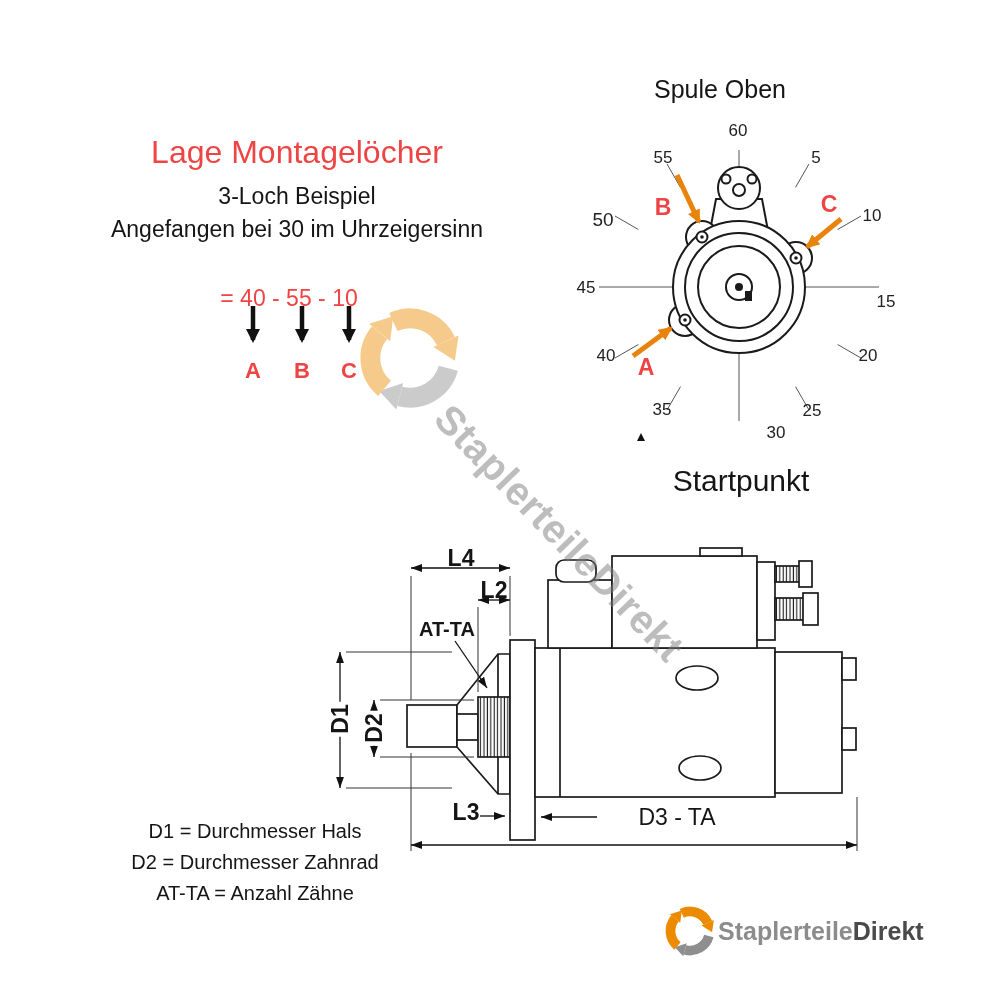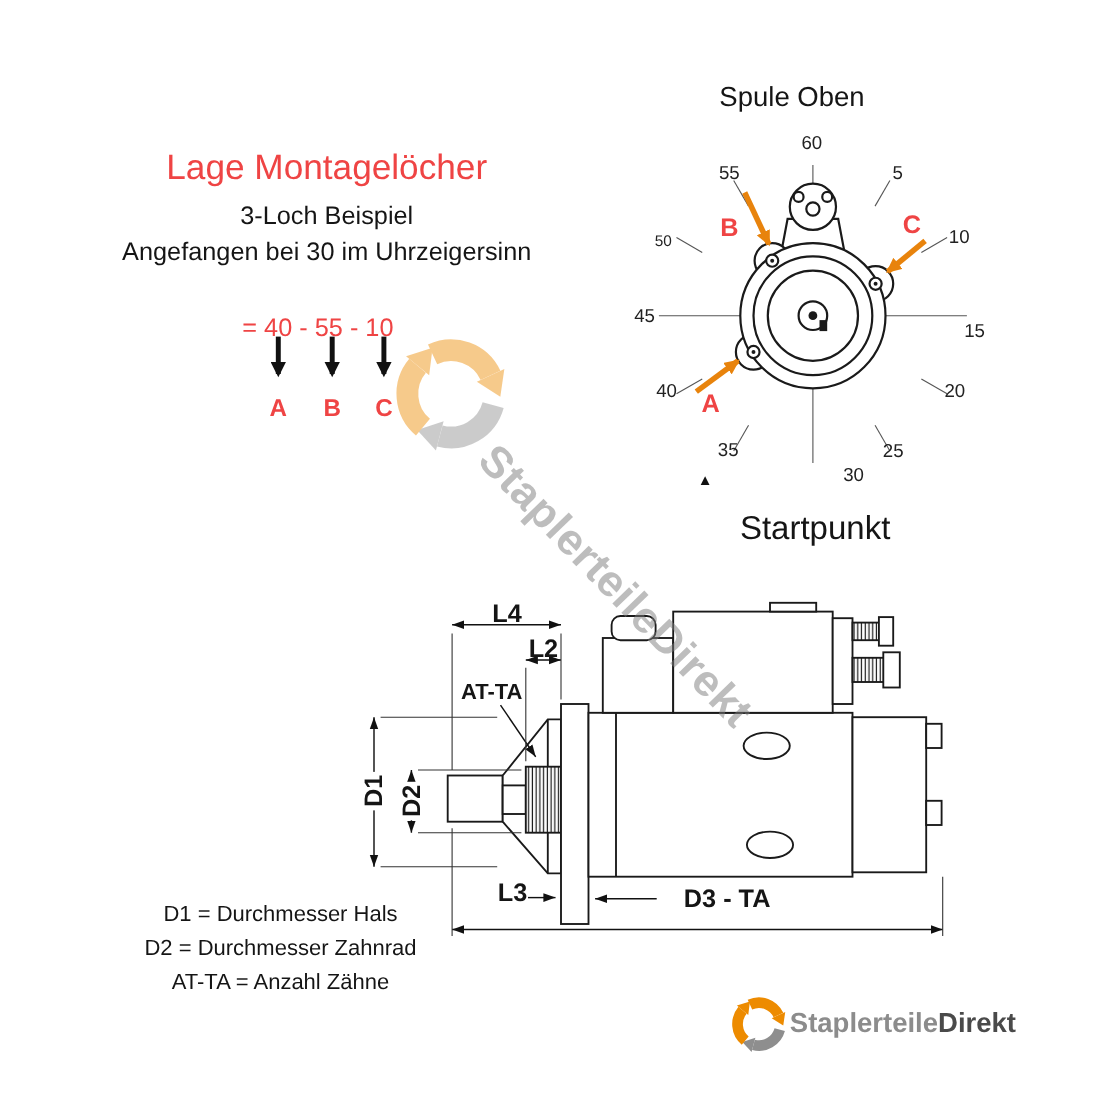--- a/index.html
+++ b/index.html
@@ -174,36 +174,36 @@
   <span class="lbl" style="left:738px;top:130px;font-size:17px;color:#222;">60</span>
   <span class="lbl" style="left:816px;top:157px;font-size:17px;color:#222;">5</span>
   <span class="lbl" style="left:872px;top:215px;font-size:17px;color:#222;">10</span>
   <span class="lbl" style="left:886px;top:301px;font-size:17px;color:#222;">15</span>
   <span class="lbl" style="left:868px;top:355px;font-size:17px;color:#222;">20</span>
   <span class="lbl" style="left:812px;top:410px;font-size:17px;color:#222;">25</span>
   <span class="lbl" style="left:776px;top:432px;font-size:17px;color:#222;">30</span>
   <span class="lbl" style="left:662px;top:409px;font-size:17px;color:#222;">35</span>
   <span class="lbl" style="left:606px;top:355px;font-size:17px;color:#222;">40</span>
   <span class="lbl" style="left:586px;top:287px;font-size:17px;color:#222;">45</span>
-  <span class="lbl" style="left:603px;top:219px;font-size:14px;color:#222;text-align:right;">50</span>
+  <span class="lbl" style="left:603px;top:219px;font-size:19px;color:#222;text-align:right;">50</span>
   <span class="lbl" style="left:663px;top:157px;font-size:17px;color:#222;text-align:right;">55</span>
 
   <span class="lbl orange bold" style="left:663px;top:207px;font-size:23px;">B</span>
   <span class="lbl orange bold" style="left:829px;top:204px;font-size:23px;">C</span>
   <span class="lbl orange bold" style="left:646px;top:367px;font-size:23px;">A</span>
 
   <span class="lbl" style="left:741px;top:481px;font-size:30px;font-weight:500;">Startpunkt</span>
 
   <span class="lbl bold" style="left:461px;top:558px;font-size:23px;">L4</span>
   <span class="lbl bold" style="left:494px;top:590px;font-size:23px;">L2</span>
   <span class="lbl bold" style="left:447px;top:629px;font-size:20px;">AT-TA</span>
   <span class="lbl rot bold" style="left:340px;top:719px;font-size:23px;">D1</span>
   <span class="lbl rot bold" style="left:374px;top:728px;font-size:23px;">D2</span>
   <span class="lbl bold" style="left:466px;top:812px;font-size:23px;">L3</span>
-  <span class="lbl" style="left:661px;top:817px;font-size:23px;font-weight:700;">D3 - TA</span>
+  <span class="lbl" style="left:677px;top:817px;font-size:23px;font-weight:400;">D3 - TA</span>
 
   <span class="lbl" style="left:255px;top:831px;font-size:20px;">D1 = Durchmesser Hals</span>
   <span class="lbl" style="left:255px;top:862px;font-size:20px;">D2 = Durchmesser Zahnrad</span>
   <span class="lbl" style="left:255px;top:893px;font-size:20px;">AT-TA = Anzahl Zähne</span>
 
   <div class="logoText">
     <span class="p1">Staplerteile</span><span class="p2">Direkt</span>
   </div>
 
 </div>

